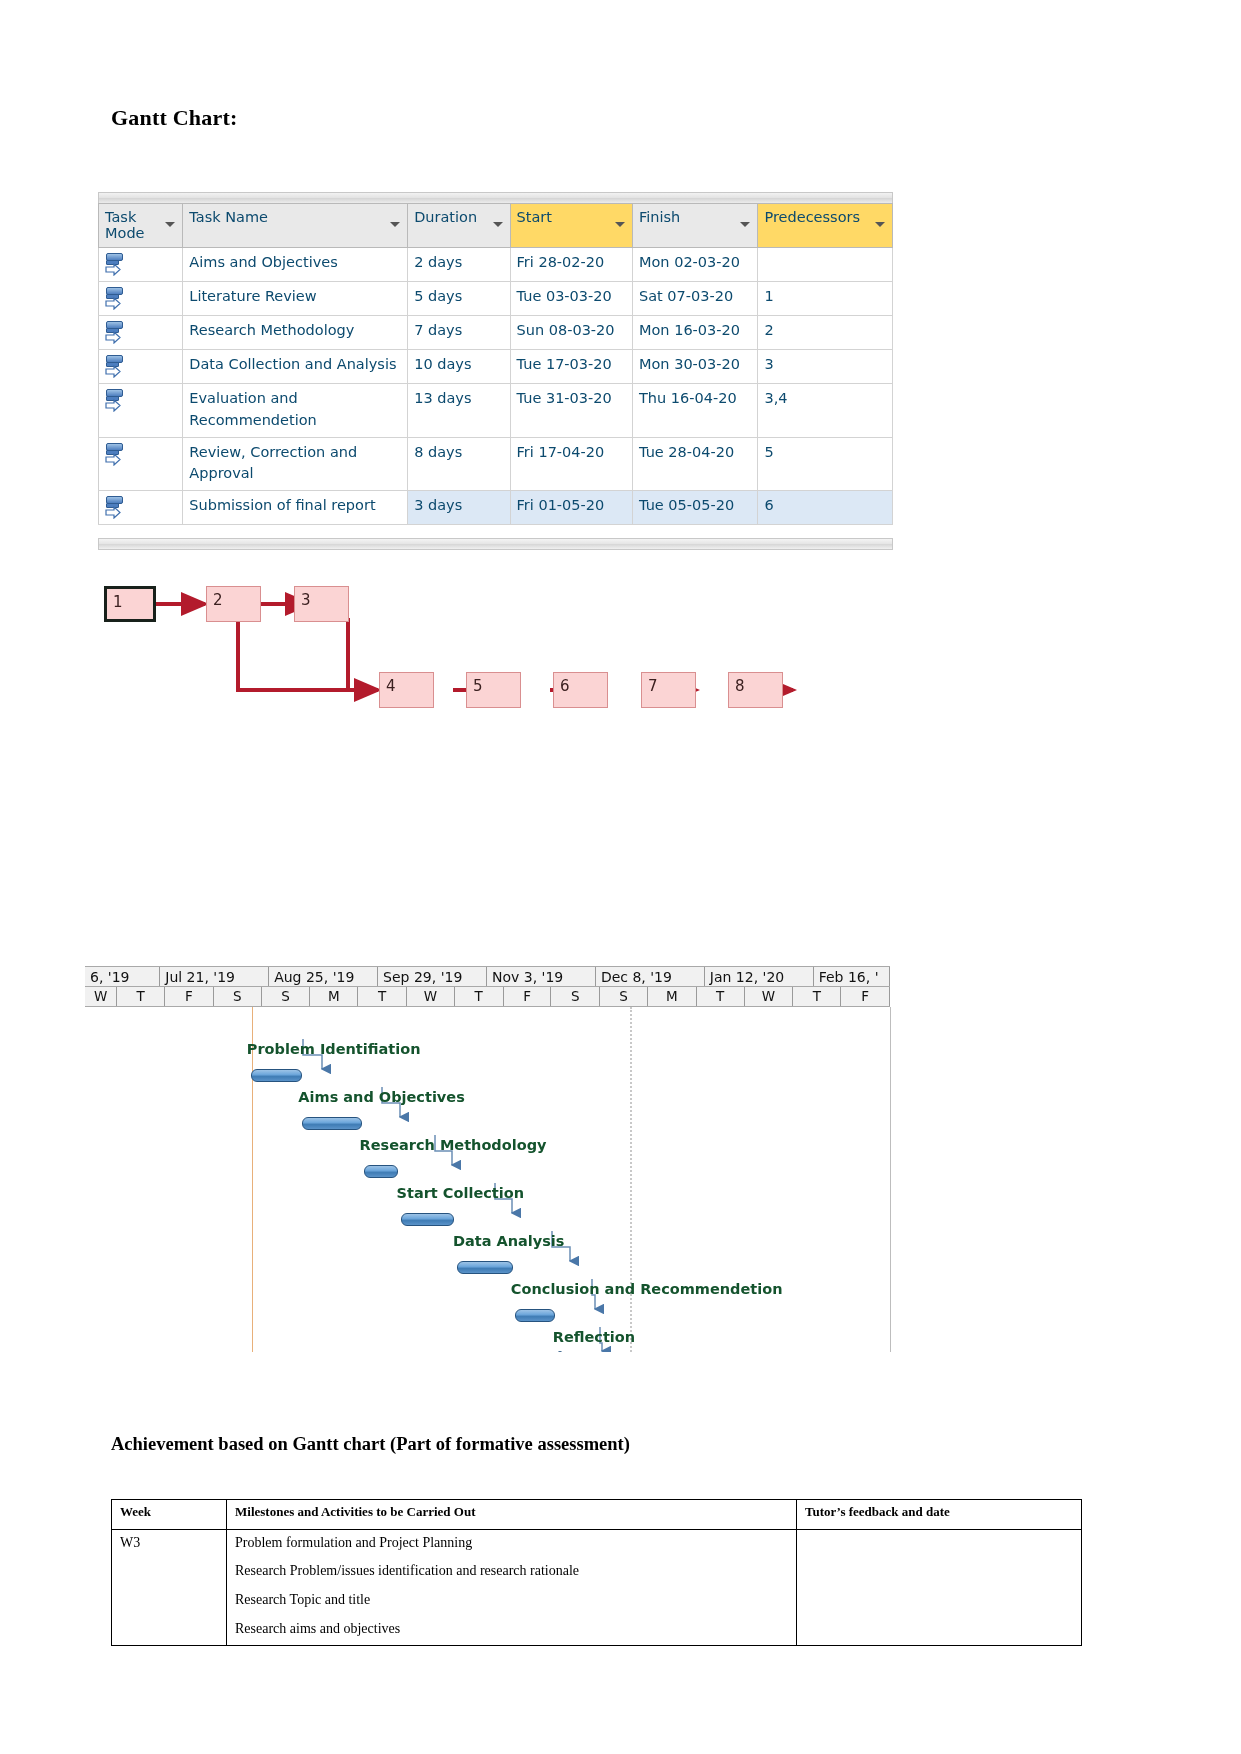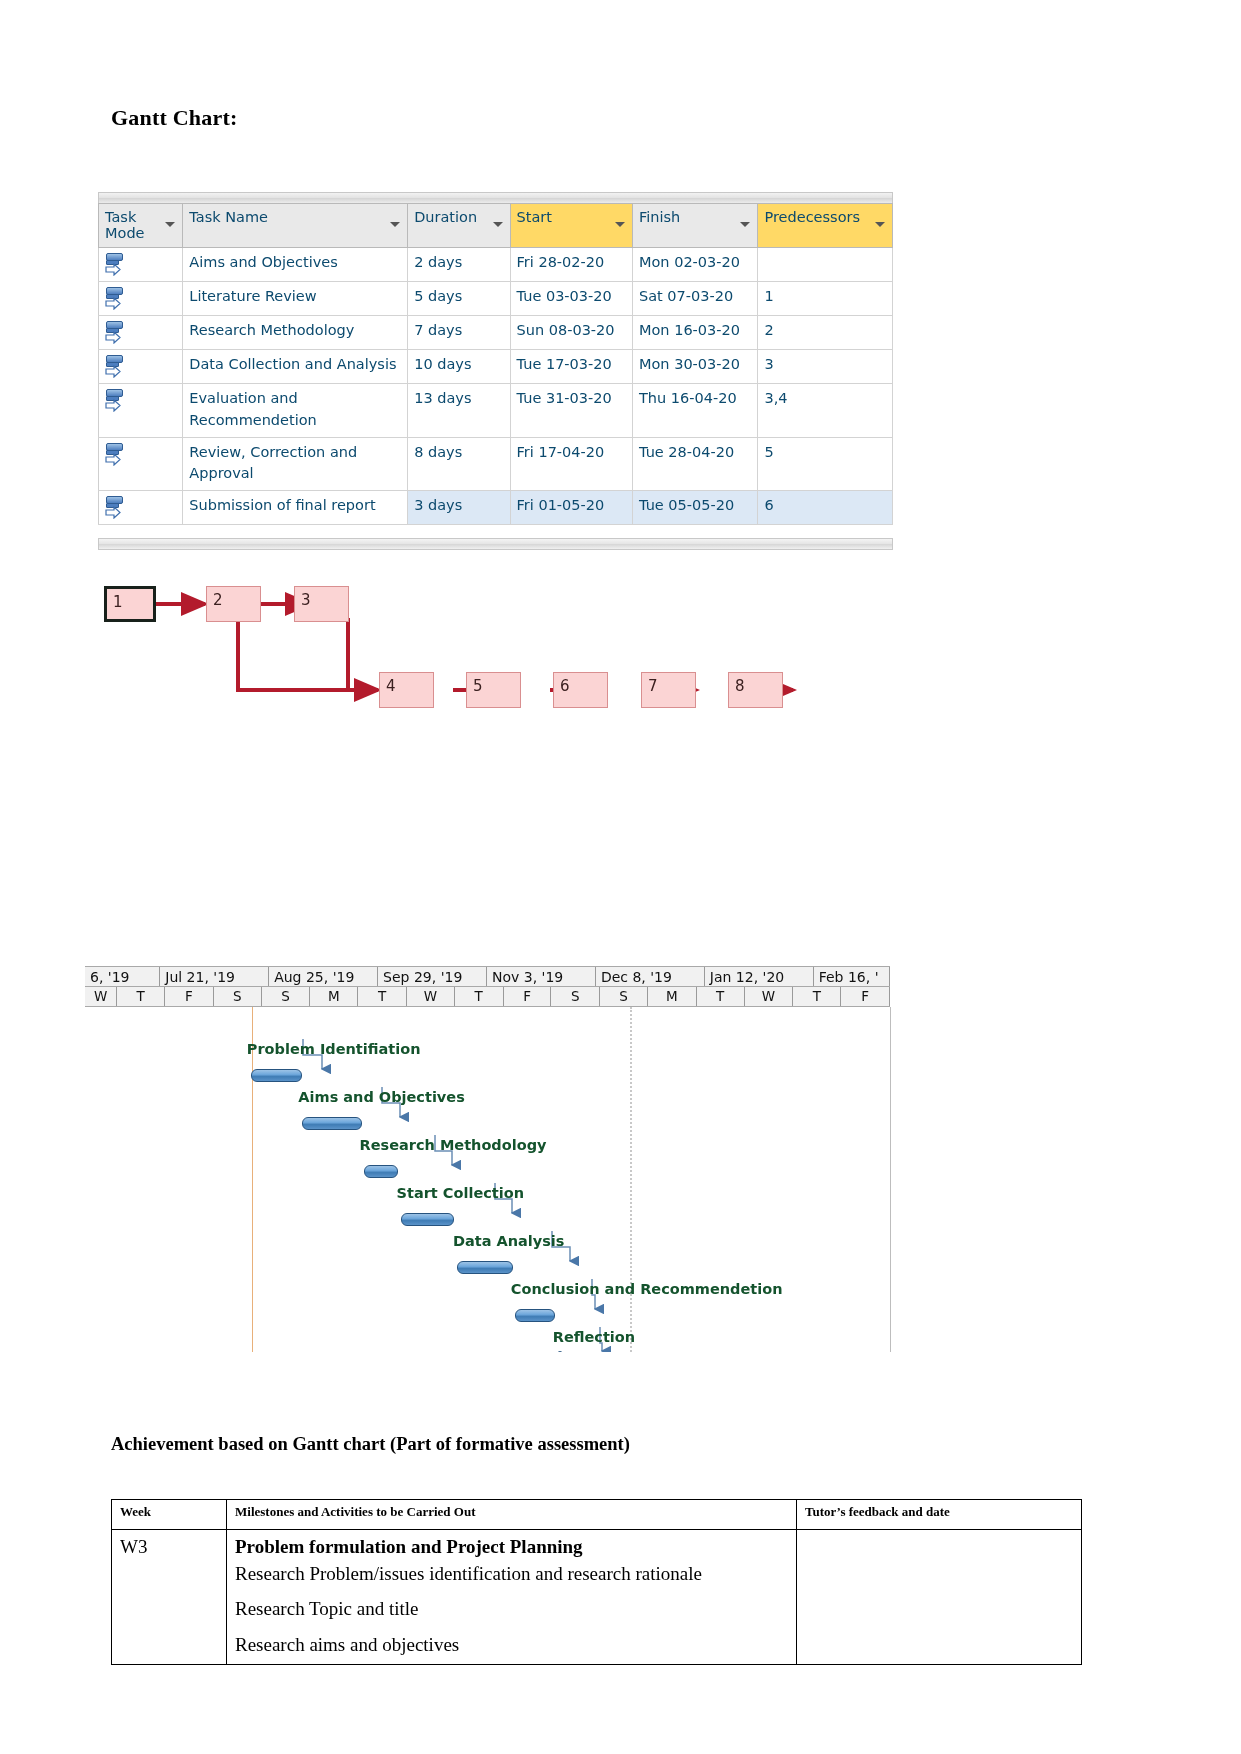--- a/index.html
+++ b/index.html
@@ -230,22 +230,22 @@
   }
   table.ach th {
     font-size: 13px;
     font-weight: bold;
     text-align: left;
     height: 30px;
   }
   table.ach .col-week { width: 115px; }
   table.ach .col-mile { width: 570px; }
   table.ach .col-tutor{ width: 285px; }
-  table.ach td { font-size: 19px; line-height: 1.35; }
-  .ach-title { font-weight: bold; display: block; margin-bottom: 1px; }
+  table.ach td { font-size: 14px; line-height: 1.35; }
+  .ach-title { font-weight: normal; display: block; margin-bottom: 9px; }
   .ach-line { display: block; margin-top: 10px; }
   .ach-line.first { margin-top: 0px; }
 </style>
 </head>
 <body>
 
 <div class="page-heading">Gantt Chart:</div>
 
 <div class="proj-table-wrap">
   <div class="proj-scrollbar"></div>

